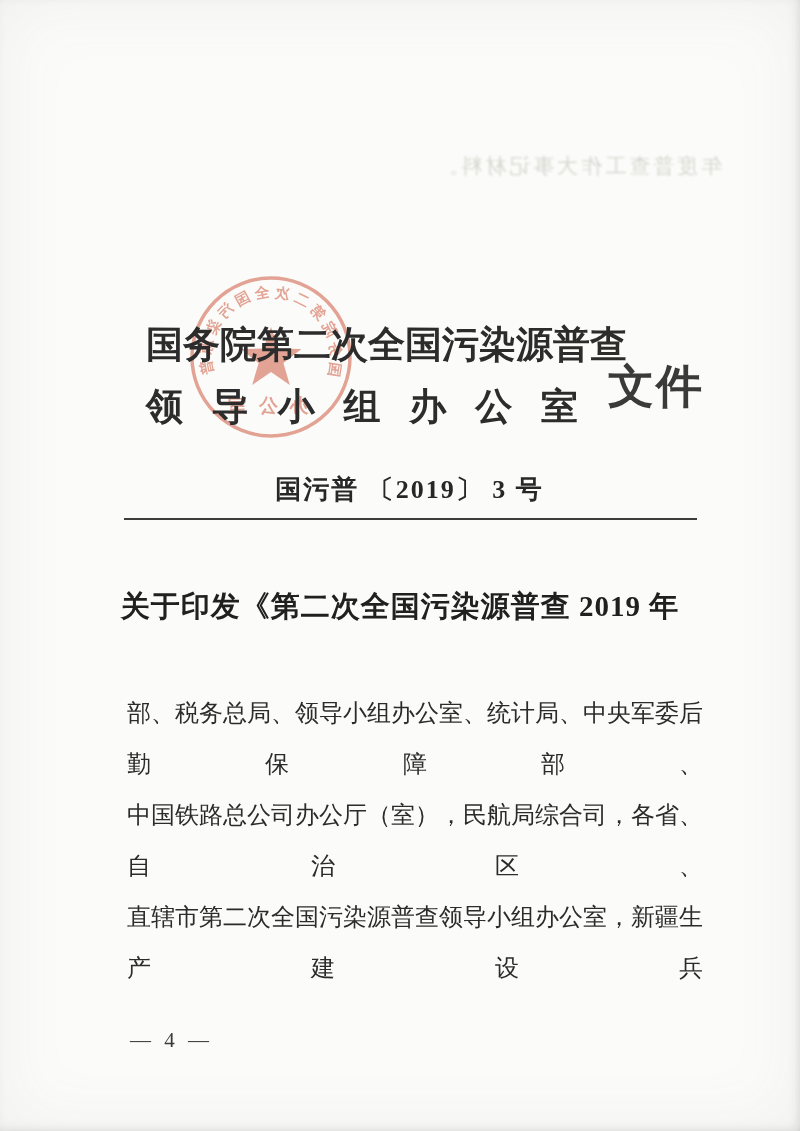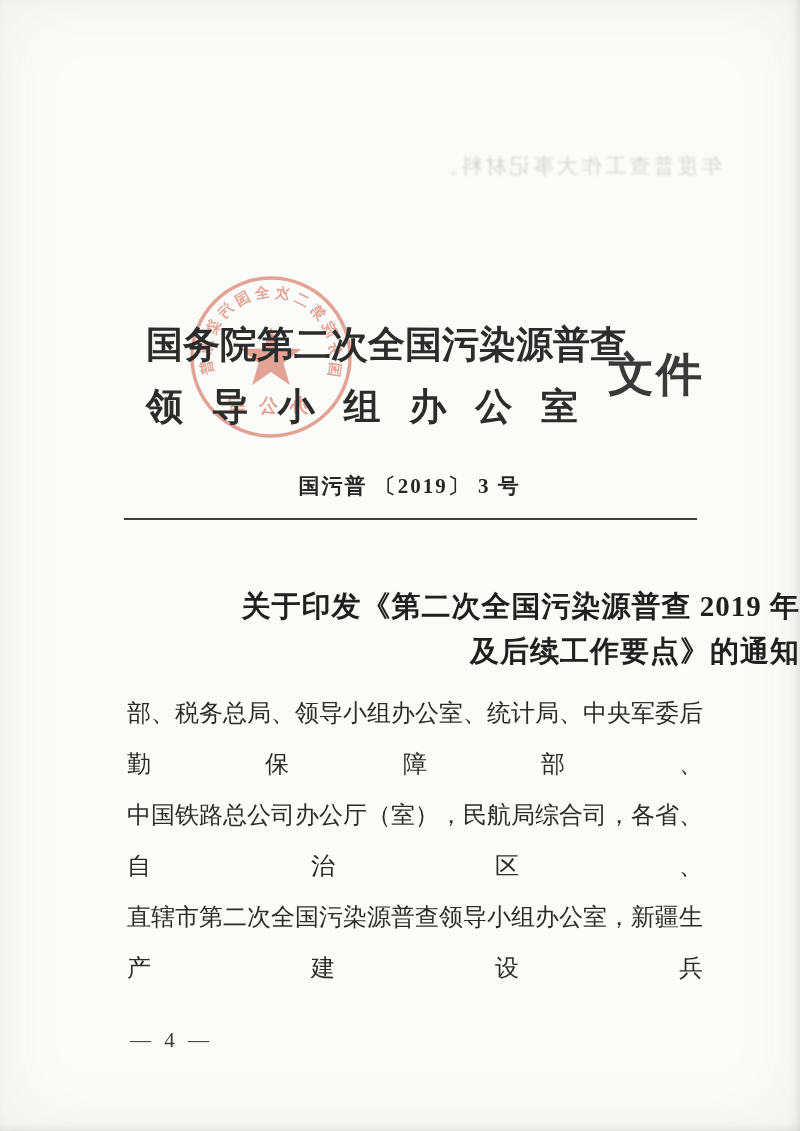--- a/index.html
+++ b/index.html
@@ -37,36 +37,36 @@
   .org{
     position:absolute;left:146px;top:320px;width:432px;
     font-weight:bold;color:#2c2c2c;
   }
   .org-line1{font-size:37px;white-space:nowrap;letter-spacing:0;}
   .org-line2{
     font-size:37px;margin-top:12px;
     text-align:justify;text-align-last:justify;
   }
   .doctype{
-    position:absolute;left:608px;top:344px;
+    position:absolute;left:608px;top:356px;
     font-size:46px;font-weight:bold;color:#3a3a3a;
     letter-spacing:2px;white-space:nowrap;
   }
   .docnum{
     position:absolute;left:122px;top:472px;width:575px;
-    text-align:center;font-size:21px;font-weight:bold;
+    text-align:center;font-size:26px;font-weight:bold;
     letter-spacing:2px;color:#272727;white-space:nowrap;
   }
   .rule{
     position:absolute;left:124px;top:518px;width:573px;height:2px;
     background:#3d3d3d;
   }
   .title{
     position:absolute;left:0;top:584px;width:800px;
-    text-align:right;font-weight:bold;color:#202020;
+    text-align:center;font-weight:bold;color:#202020;
     font-size:29px;line-height:45px;letter-spacing:1px;
   }
   .body-text{
     position:absolute;left:127px;top:688px;width:576px;
     font-size:24px;line-height:51px;color:#2b2b2b;
   }
   .body-text .line{white-space:nowrap;}
   .body-text .fill{
     white-space:normal;
     text-align:justify;text-align-last:justify;
@@ -101,21 +101,20 @@
   </div>
 
   <div class="doctype">文件</div>
 
   <div class="docnum">国污普 〔2019〕 3 号</div>
 
   <div class="rule"></div>
 
   <div class="title">
     <div>关于印发《第二次全国污染源普查 2019 年</div>
-    <div>及后续工作要点》的通知</div>
   </div>
 
   <div class="body-text">
     <div class="line fill">部、税务总局、领导小组办公室、统计局、中央军委后勤保障部、</div>
     <div class="line fill">中国铁路总公司办公厅（室），民航局综合司，各省、自治区、</div>
     <div class="line fill">直辖市第二次全国污染源普查领导小组办公室，新疆生产建设兵</div>
 
   </div>
 
   <div class="pagenum">— 4 —</div>

